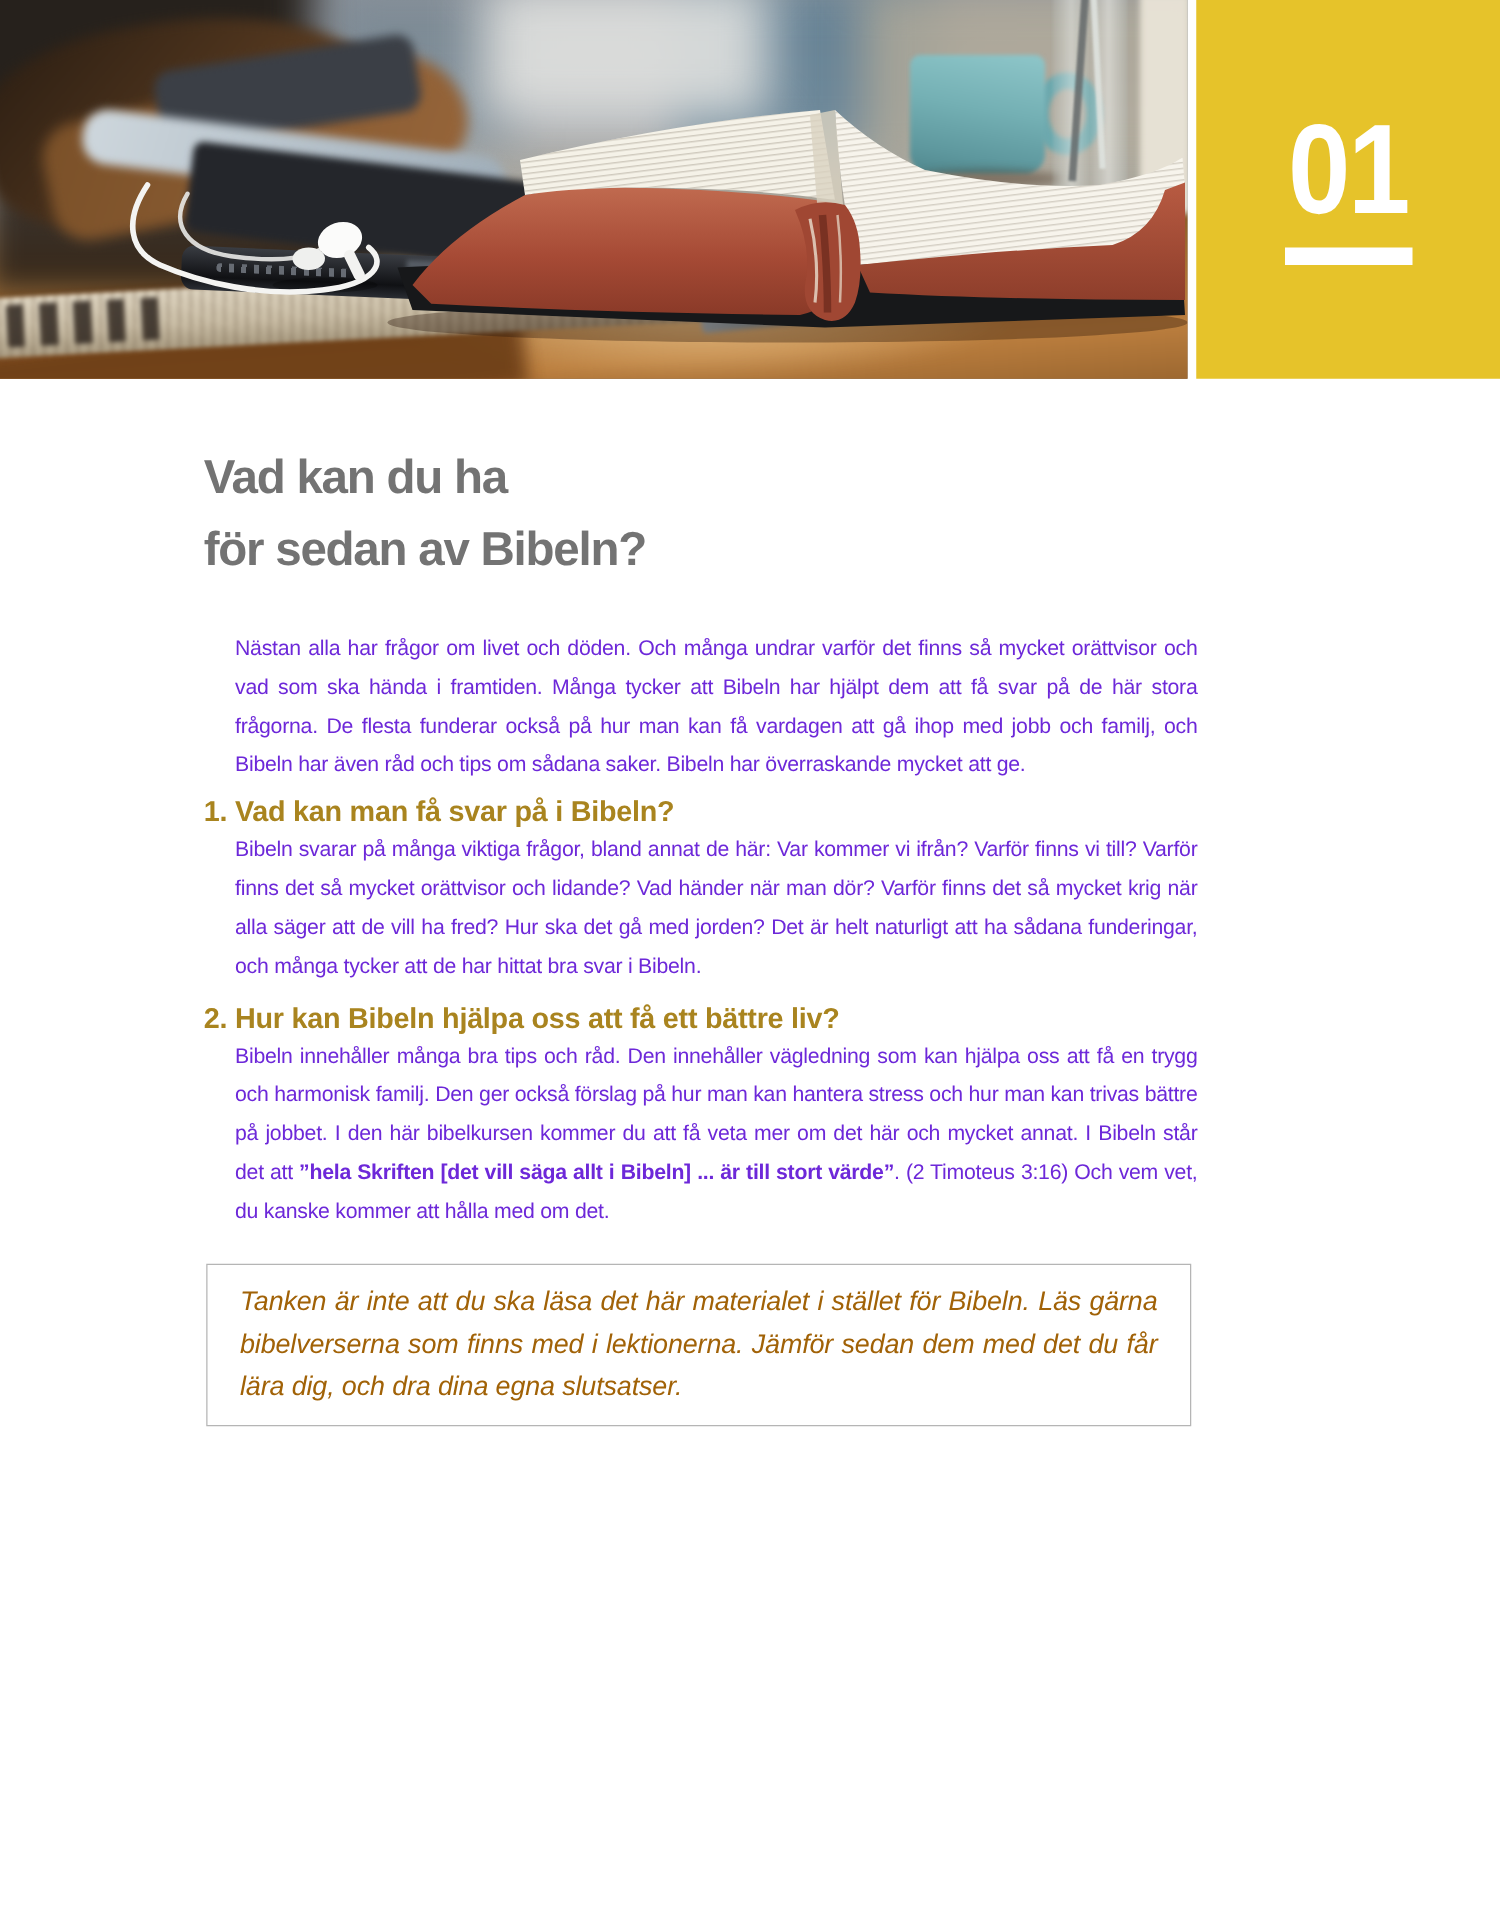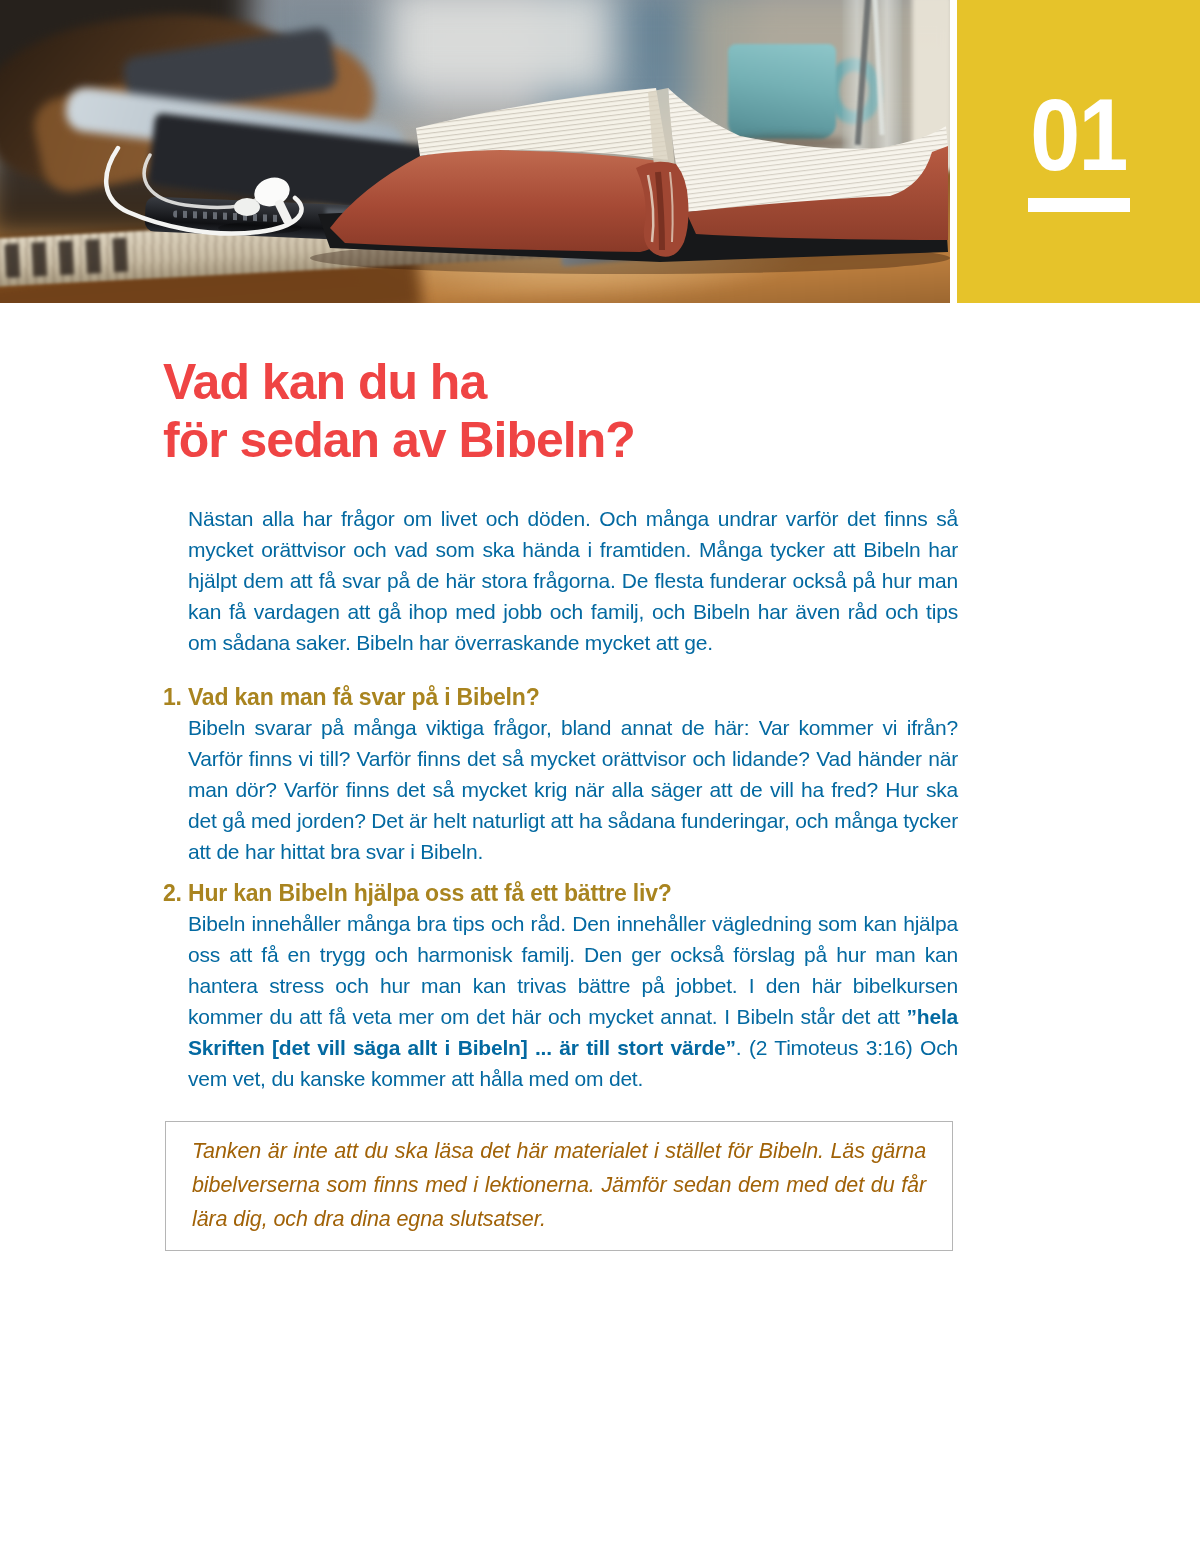--- a/index.html
+++ b/index.html
@@ -68,27 +68,27 @@
   
   .badge { position:absolute; left:957px; top:0; width:243px; height:303px; background:#e6c32a; }
   .lesson-number { position:absolute; top:84px; left:0; right:0; text-align:center;
              font-size:102px; line-height:102px; font-weight:700; color:#ffffff;
              transform:scaleX(.88); letter-spacing:-2px; }
   .lesson-underline { position:absolute; top:198px; left:50%; transform:translateX(-50%);
              width:102px; height:14px; background:#ffffff; }
 
   
   .content { position:absolute; top:303px; left:163px; width:795px; color:#1e1e1e; }
-  h1.title { margin-top:50px; font-size:50px; line-height:58px; font-weight:700;
-             letter-spacing:-1px; color:#ef4444; }
+  h1.title { margin-top:50px; font-size:38px; line-height:58px; font-weight:700;
+             letter-spacing:-1px; color:#737373; }
   .bodycol { margin-left:25px; width:770px; }
-  p.body { margin-top:0; font-size:21px; line-height:31px; letter-spacing:-0.2px;
-           text-align:justify; color:#0369a1; }
+  p.body { margin-top:0; font-size:17px; line-height:31px; letter-spacing:-0.2px;
+           text-align:justify; color:#6d28d9; }
   p.intro { margin-top:34px; }
-  h2.gold { margin-top:25px; font-size:23px; line-height:29px; font-weight:700; color:#a9841f; letter-spacing:-0.2px; }
+  h2.gold { margin-top:8px; font-size:23px; line-height:29px; font-weight:700; color:#a9841f; letter-spacing:-0.2px; }
   h2.gold.second { margin-top:12px; }
   .after-h { margin-top:7px; }
   strong.q { font-weight:700; }
   .note-box { margin:27px 0 0 2px; width:788px; border:1px solid #b5b5b5;
               padding:12px 26px 14px 26px; }
   .note-box p { font-size:21.5px; line-height:34px; font-style:italic; letter-spacing:-0.1px;
               text-align:justify; color:#a16207; }
 </style>
 </head>
 <body>

